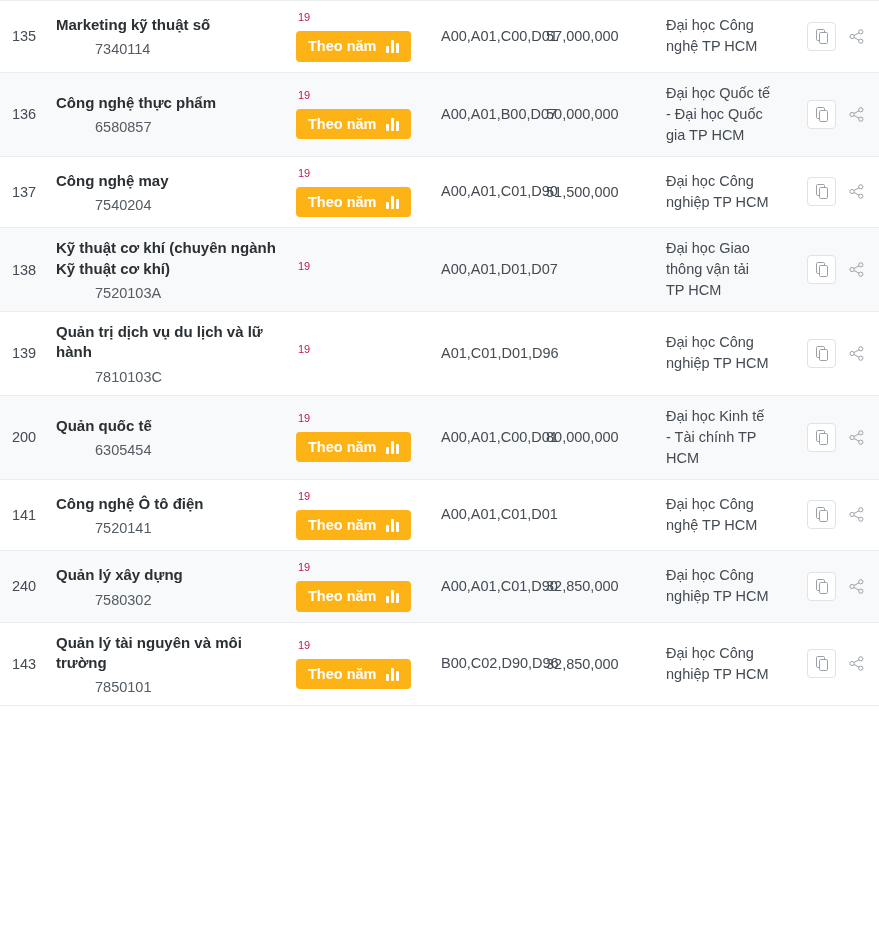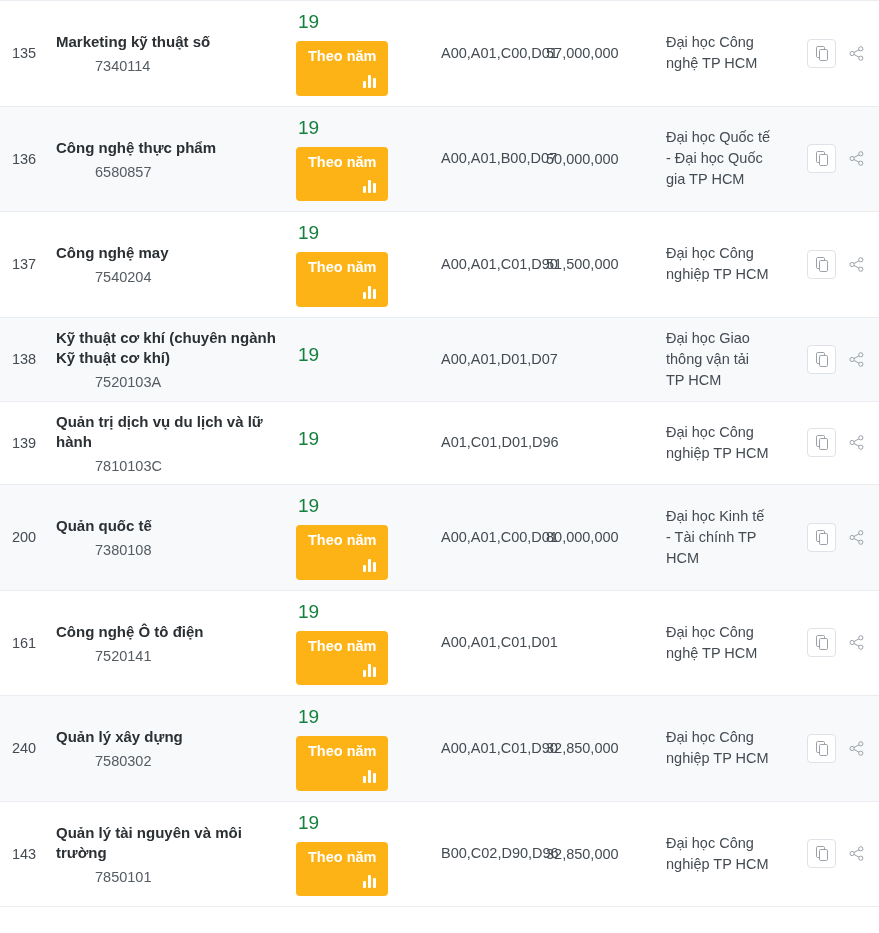--- a/index.html
+++ b/index.html
@@ -46,39 +46,38 @@
     font-size: 15px;
     line-height: 1.35;
     margin-bottom: 6px;
   }
   .major-code {
     color: #545b61;
     font-size: 14.5px;
     margin-left: 39px;
   }
   .score-value {
-    color: #15803d;
-    font-size: 19px;
+    color: #be185d;
+    font-size: 11px;
     margin-bottom: 8px;
     padding-left: 2px;
   }
   .badge-year {
     display: inline-flex;
-    align-items: flex-end;
+    align-items: flex-start;
     gap: 10px;
     background: #fdb315;
     color: #ffffff;
     font-weight: bold;
     font-size: 14.5px;
     border-radius: 4px;
     padding: 8px 12px;
     border: none;
     cursor: pointer;
     line-height: 1;
-    flex-direction: column;
   }
   .badge-year .bars {
     display: inline-flex;
     align-items: flex-end;
     gap: 2px;
     height: 14px;
   }
   .badge-year .bars i {
     display: block;
     width: 3px;
@@ -262,21 +261,21 @@
                 <circle cx="11.8" cy="12.2" r="2.1" stroke="currentColor"></circle>
                 <line x1="5" y1="6.5" x2="10" y2="3.8" stroke="currentColor"></line>
                 <line x1="5" y1="8.5" x2="10" y2="11.2" stroke="currentColor"></line>
               </svg>
             </span></td>
         </tr>
         <tr class="row-odd">
           <td class="col-index">200</td>
           <td class="col-name">
             <div class="major-title">Quản quốc tế</div>
-            <div class="major-code">7380108</div>
+            <div class="major-code">6305454</div>
           </td>
           <td class="col-score"><div class="score-value">19</div><button class="badge-year">
               <span>Theo năm</span>
               <span class="bars">
                 <i></i>
                 <i></i>
                 <i></i>
               </span>
             </button></td>
           <td class="col-blocks">A00,A01,C00,D01</td>
@@ -291,21 +290,21 @@
               <svg width="15" height="15" viewBox="0 0 15 15" fill="none" xmlns="http://www.w3.org/2000/svg">
                 <circle cx="11.8" cy="2.8" r="2.1" stroke="currentColor"></circle>
                 <circle cx="3.1" cy="7.5" r="2.1" stroke="currentColor"></circle>
                 <circle cx="11.8" cy="12.2" r="2.1" stroke="currentColor"></circle>
                 <line x1="5" y1="6.5" x2="10" y2="3.8" stroke="currentColor"></line>
                 <line x1="5" y1="8.5" x2="10" y2="11.2" stroke="currentColor"></line>
               </svg>
             </span></td>
         </tr>
         <tr class="row-even">
-          <td class="col-index">161</td>
+          <td class="col-index">141</td>
           <td class="col-name">
             <div class="major-title">Công nghệ Ô tô điện</div>
             <div class="major-code">7520141</div>
           </td>
           <td class="col-score"><div class="score-value">19</div><button class="badge-year">
               <span>Theo năm</span>
               <span class="bars">
                 <i></i>
                 <i></i>
                 <i></i>

